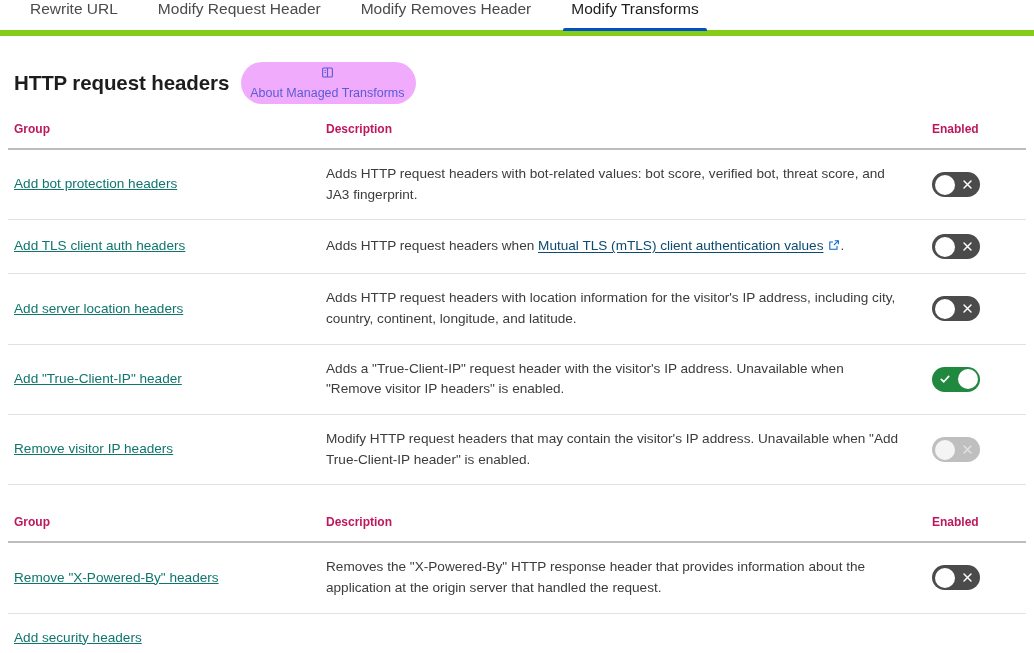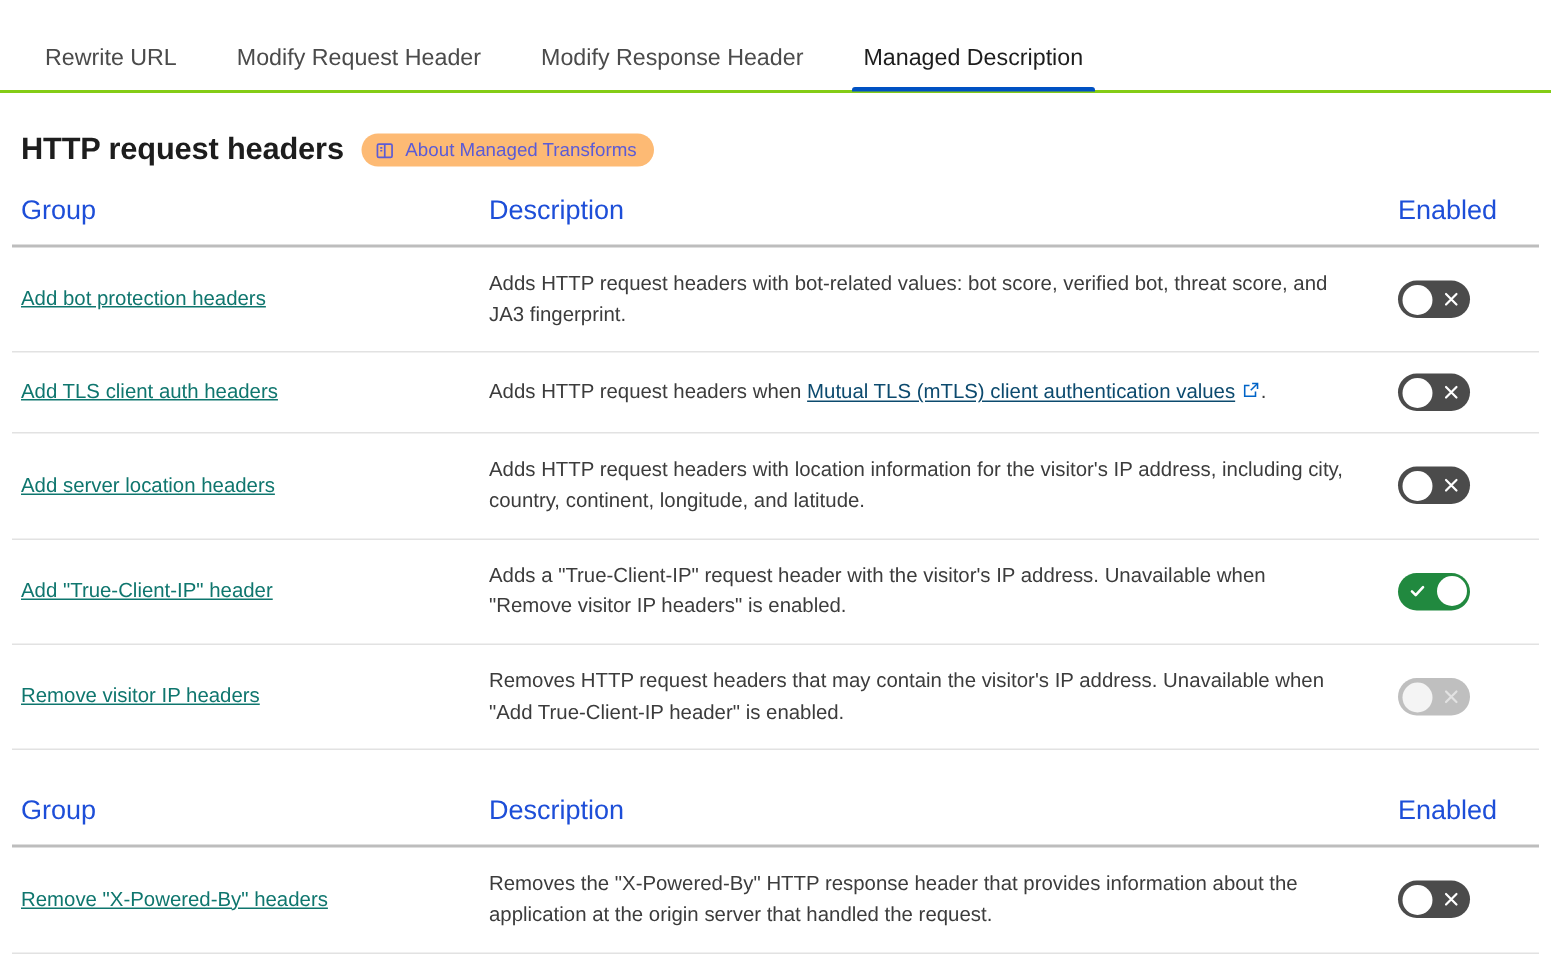--- a/index.html
+++ b/index.html
@@ -10,23 +10,23 @@
     font-family: "Liberation Sans", sans-serif;
     color: #313131;
     overflow: hidden;
   }
 
   
   .tabbar {
     position: relative;
     display: flex;
     align-items: flex-end;
-    height: 62px;
+    height: 36px;
     padding: 0 0 0 10px;
-    border-bottom: 2px solid #84cc16;
+    border-bottom: 6px solid #84cc16;
   }
   .tab {
     position: relative;
     padding: 0 20px 14px 20px;
     font-size: 15.5px;
     color: #4b4b4b;
     line-height: 1;
     cursor: pointer;
     white-space: nowrap;
     background: transparent;
@@ -60,45 +60,46 @@
   .section-title {
     font-size: 20.5px;
     font-weight: bold;
     color: #1d1d1d;
     letter-spacing: -0.1px;
   }
   .doc-badge {
     display: inline-flex;
     align-items: center;
     gap: 7px;
-    background: #fdba74;
+    background: #f0abfc;
     color: #5b5bd6;
     border-radius: 999px;
     padding: 4px 12px 4px 9px;
     font-size: 12.5px;
     cursor: pointer;
     white-space: nowrap;
+    flex-direction: column;
   }
   .doc-badge svg { display: block; }
 
   
   table.mt {
     width: 100%;
     border-collapse: collapse;
     table-layout: fixed;
   }
   table.mt col.c-group { width: 312px; }
   table.mt col.c-desc  { width: 606px; }
   table.mt col.c-en    { width: auto; }
 
   table.mt th {
     text-align: left;
-    font-size: 18px;
-    font-weight: normal;
-    color: #1d4ed8;
+    font-size: 12px;
+    font-weight: bold;
+    color: #be185d;
     padding: 4px 6px 12px 6px;
     border-bottom: 2px solid #bdbdbd;
     vertical-align: bottom;
   }
   table.mt th.en { text-align: left; margin-left: 41px; }
 
   table.mt td {
     font-size: 13.6px;
     color: #3c3c3c;
     padding: 14px 6px;
@@ -158,22 +159,22 @@
   }
   .toggle.disabled .knob { background: #f4f4f4; }
   .toggle.disabled .mark { color: #e2e2e2; }
 </style>
 </head>
 <body>
 
 <div class="tabbar" id="tabbar">
     <button class="tab">Rewrite URL</button>
     <button class="tab">Modify Request Header</button>
-    <button class="tab">Modify Response Header</button>
-    <button class="tab active">Managed Description</button>
+    <button class="tab">Modify Removes Header</button>
+    <button class="tab active">Modify Transforms</button>
   </div>
 
 <div class="page" id="sections">
     <div class="section">
       <div class="section-head">
         <span class="section-title">HTTP request headers</span>
         <span class="doc-badge">
           <span>
             <svg width="13" height="13" viewBox="0 0 16 16" fill="none" stroke="#5b5bd6" stroke-width="1.4">
               <rect x="2" y="2.5" width="12" height="11" rx="1.2"></rect>
@@ -234,21 +235,21 @@
             <td class="group">Add "True-Client-IP" header</td>
             <td class="desc"><span>Adds a "True-Client-IP" request header with the visitor's IP address. Unavailable when "Remove visitor IP headers" is enabled.</span></td>
             <td class="en"><span class="toggle on" role="switch"><span class="mark">
                   <svg width="12" height="12" viewBox="0 0 12 12" fill="none" stroke="#ffffff" stroke-width="1.7" stroke-linecap="round" stroke-linejoin="round">
                     <path d="M2.3 6.3 4.8 8.8 9.7 3.4"></path>
                   </svg>
                 </span><span class="knob"></span></span></td>
           </tr>
           <tr>
             <td class="group">Remove visitor IP headers</td>
-            <td class="desc"><span>Removes HTTP request headers that may contain the visitor's IP address. Unavailable when "Add True-Client-IP header" is enabled.</span></td>
+            <td class="desc"><span>Modify HTTP request headers that may contain the visitor's IP address. Unavailable when "Add True-Client-IP header" is enabled.</span></td>
             <td class="en"><span class="toggle disabled" role="switch"><span class="mark">
                   <svg width="11" height="11" viewBox="0 0 12 12" fill="none" stroke="#e2e2e2" stroke-width="1.6" stroke-linecap="round">
                     <path d="M2.2 2.2 9.8 9.8M9.8 2.2 2.2 9.8"></path>
                   </svg>
                 </span><span class="knob"></span></span></td>
           </tr>
         </tbody>
       </table>
     </div>
     <div class="section">

